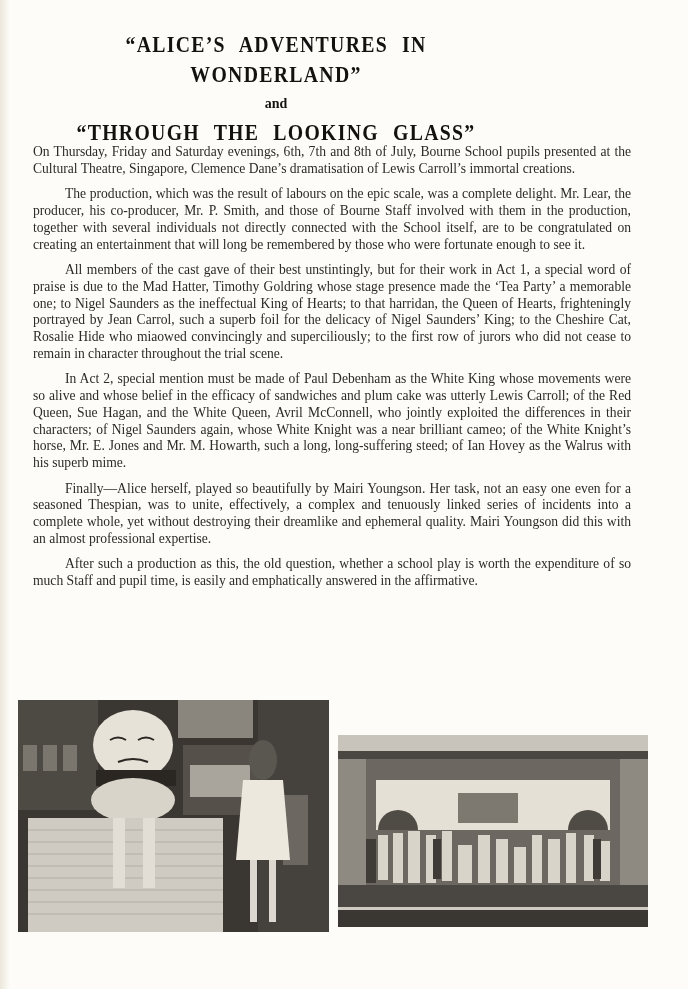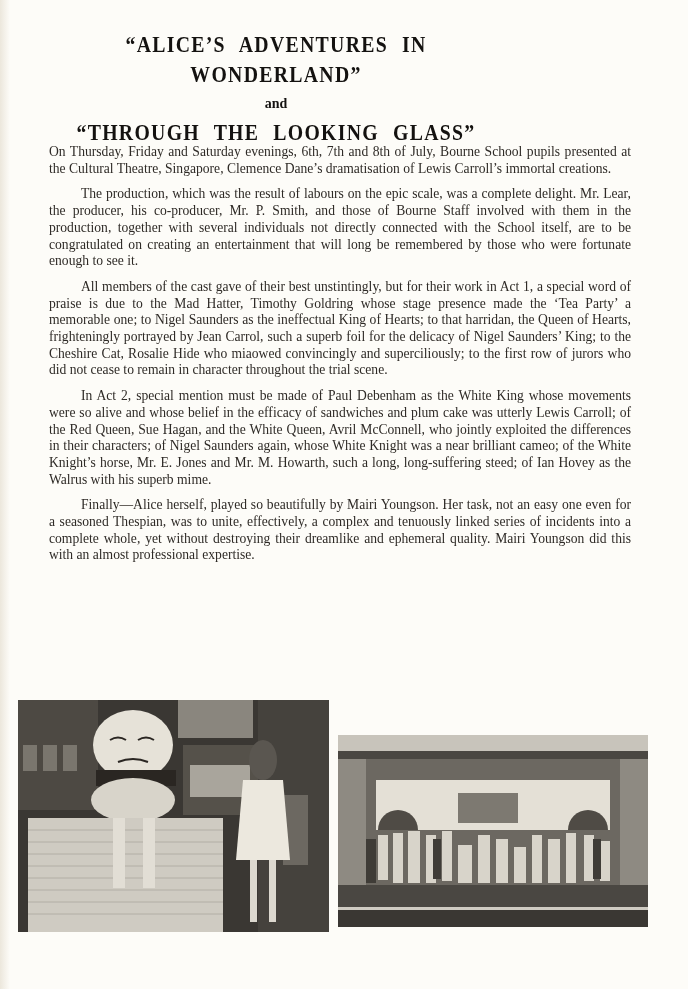--- a/index.html
+++ b/index.html
@@ -21,21 +21,21 @@
   .title-line {
     font-size:23px; letter-spacing:1.5px; word-spacing:9px; line-height:30px;
     transform:scaleX(0.86); transform-origin:center;
   }
   .title-and { font-size:14px; line-height:28px; }
   .article {
     position:absolute; left:33px; top:144px; width:598px;
     font-family:"Liberation Serif",serif; font-size:13.6px; line-height:16.7px;
     text-align:justify; color:#2e2a26;
   }
-  .article p { margin:0 0 9px 16px; text-indent:32px; hyphens:auto; }
+  .article p { margin:0 0 9px 0; text-indent:32px; hyphens:auto; }
   .article p.first { text-indent:0; }
   .photo {
     position:absolute; overflow:hidden; background:#2c2a27;
   }
   .photo-left { left:18px; top:700px; width:311px; height:232px; }
   .photo-right { left:338px; top:735px; width:310px; height:192px; background:#6f6b64; }
 </style>
 </head>
 <body>
 
@@ -46,20 +46,21 @@
   <div class="title-and">and</div>
   <div class="title-line">“THROUGH THE LOOKING GLASS”</div>
 </div>
 
 <div class="article">
   <p class="first">On Thursday, Friday and Saturday evenings, 6th, 7th and 8th of July, Bourne School pupils presented at the Cultural Theatre, Singapore, Clemence Dane’s dramatisation of Lewis Carroll’s immortal creations.</p>
   <p>The production, which was the result of labours on the epic scale, was a complete delight. Mr. Lear, the producer, his co-producer, Mr. P. Smith, and those of Bourne Staff involved with them in the production, together with several individuals not directly connected with the School itself, are to be congratulated on creating an entertainment that will long be remembered by those who were fortunate enough to see it.</p>
   <p>All members of the cast gave of their best unstintingly, but for their work in Act 1, a special word of praise is due to the Mad Hatter, Timothy Goldring whose stage presence made the ‘Tea Party’ a memorable one; to Nigel Saunders as the ineffectual King of Hearts; to that harridan, the Queen of Hearts, frighteningly portrayed by Jean Carrol, such a superb foil for the delicacy of Nigel Saunders’ King; to the Cheshire Cat, Rosalie Hide who miaowed convincingly and superciliously; to the first row of jurors who did not cease to remain in character throughout the trial scene.</p>
   <p>In Act 2, special mention must be made of Paul Debenham as the White King whose movements were so alive and whose belief in the efficacy of sandwiches and plum cake was utterly Lewis Carroll; of the Red Queen, Sue Hagan, and the White Queen, Avril McConnell, who jointly exploited the differences in their characters; of Nigel Saunders again, whose White Knight was a near brilliant cameo; of the White Knight’s horse, Mr. E. Jones and Mr. M. Howarth, such a long, long-suffering steed; of Ian Hovey as the Walrus with his superb mime.</p>
   <p>Finally—Alice herself, played so beautifully by Mairi Youngson. Her task, not an easy one even for a seasoned Thespian, was to unite, effectively, a complex and tenuously linked series of incidents into a complete whole, yet without destroying their dreamlike and ephemeral quality. Mairi Youngson did this with an almost professional expertise.</p>
+  <p>After such a production as this, the old question, whether a school play is worth the expenditure of so much Staff and pupil time, is easily and emphatically answered in the affirmative.</p>
 </div>
 
 <div class="photo photo-left">
   <svg width="311" height="232" viewBox="0 0 311 232">
     <rect x="0" y="0" width="311" height="232" fill="#3a3733"></rect>
 
     <rect x="0" y="0" width="80" height="110" fill="#4d4943"></rect>
     <rect x="5" y="45" width="14" height="26" fill="#7a766e"></rect>
     <rect x="25" y="45" width="14" height="26" fill="#7a766e"></rect>
     <rect x="45" y="45" width="14" height="26" fill="#7a766e"></rect>

